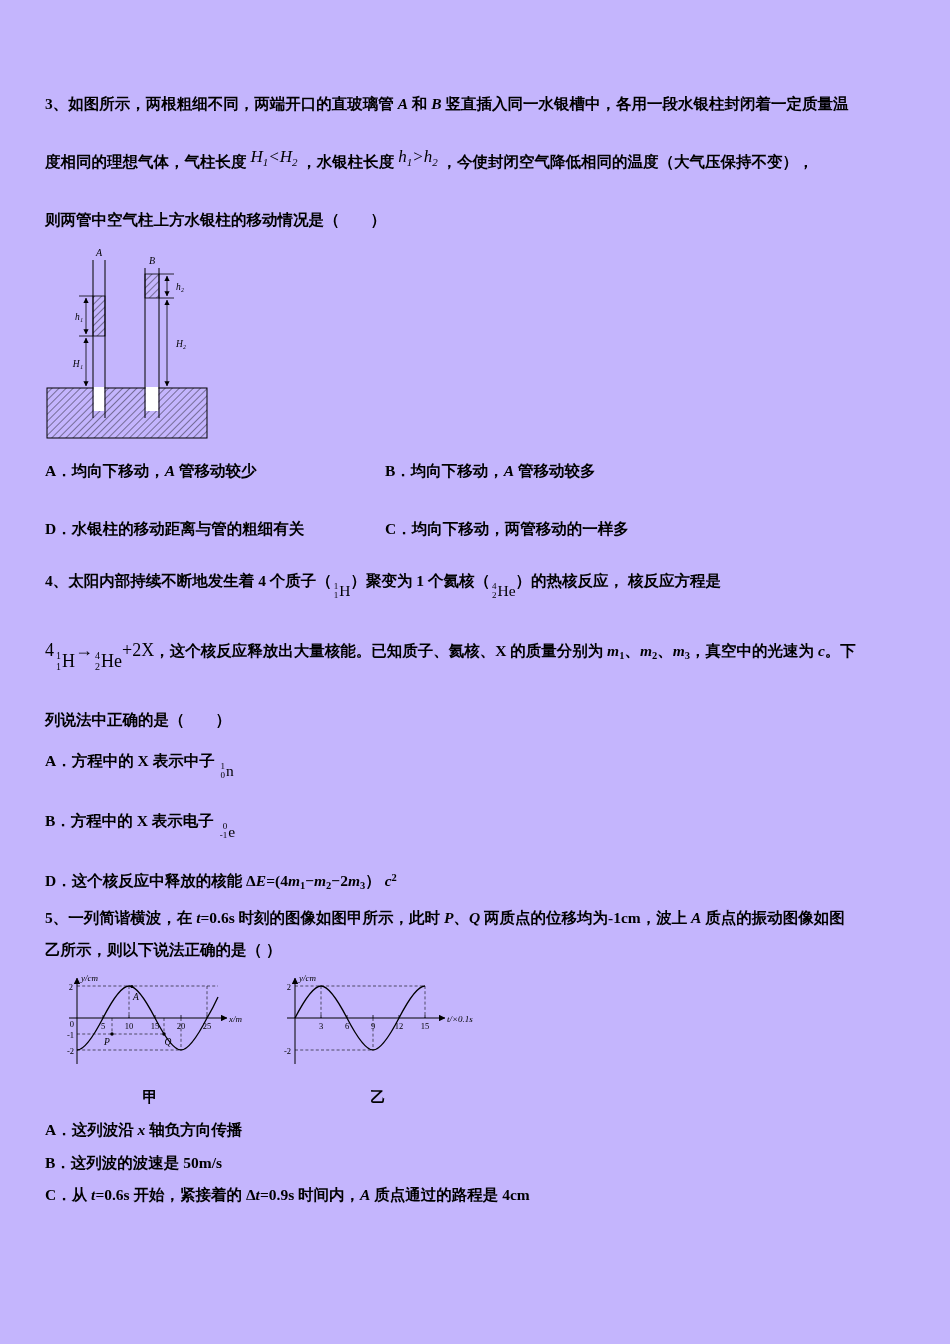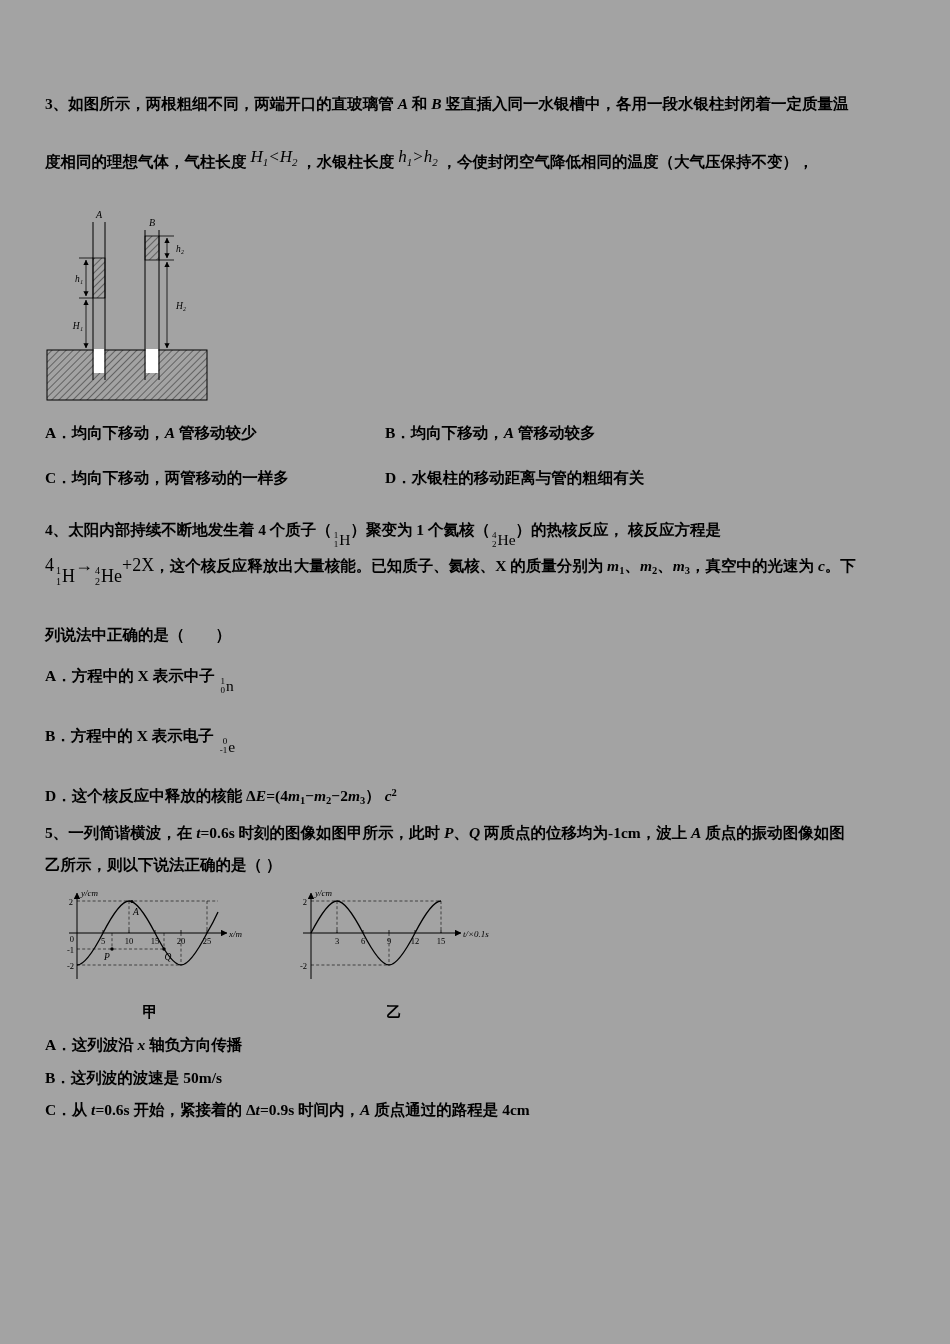--- a/index.html
+++ b/index.html
@@ -1,18 +1,18 @@
 <!DOCTYPE html>
 <html><head>
 <meta charset="utf-8">
 <style>
   html,body{margin:0;padding:0;background:#e9e9e9;}
   .page{
     width:950px;height:1344px;box-sizing:border-box;margin:0 auto;
-    background:#a3a3a3;color:#000;
+    background:#c4b5fd;color:#000;
     padding:92px 45px 30px 45px;
     font-family:"Liberation Serif","DejaVu Serif",serif;
     overflow:hidden;position:relative;
   }
   .qline{font-size:15.5px;font-weight:600;line-height:1.55;}
   .opt{font-size:15.5px;font-weight:600;line-height:1.4;margin-bottom:11px;}
   .sp-xl{margin-bottom:33px}
   .sp-lg{margin-bottom:32px}
   .sp-md{margin-bottom:14px}
   .sp-sm{margin-bottom:8px}
@@ -31,34 +31,35 @@
   .f2{font-family:"Liberation Serif","DejaVu Serif",serif;font-weight:400;font-size:18px;}
   
   .iso{display:inline-flex;align-items:center;vertical-align:-3px;font-weight:400;}
   .ist{display:inline-flex;flex-direction:column;line-height:1.05;font-size:9px;
        font-family:"Liberation Serif","DejaVu Serif",serif;text-align:right;margin:0 1px 0 2px;}
   .isym{font-family:"Liberation Serif","DejaVu Serif",serif;font-size:15.5px;}
   .iso.lg .ist{font-size:10px;}
   .iso.lg .isym{font-size:18px;}
   
   .fig3wrap{margin:4px 0 10px 0;}
-  .optgrid{display:grid;grid-template-columns:340px 1fr;row-gap:12px;margin-top:14px;}
-  .figs5{display:flex;gap:44px;margin:8px 0 12px 10px;}
+  .optgrid{display:grid;grid-template-columns:340px 1fr;row-gap:25px;margin-top:14px;}
+  .figs5{display:flex;gap:28px;margin:8px 0 12px 10px;}
   .figs5 figure{margin:0;display:flex;flex-direction:column;align-items:center;}
   .figs5 figcaption{font-size:15px;font-weight:600;margin-top:2px;}
   svg text{fill:#000;}
 </style>
 </head>
 <body>
 
 <div class="page">
 
   <section>
     <div class="qline sp-xl"><span>3、如图所示，两根粗细不同，两端开口的直玻璃管 </span><span class="var">A</span><span> 和 </span><span class="var">B</span><span> 竖直插入同一水银槽中，各用一段水银柱封闭着一定质量温</span></div>
     <div class="qline sp-xl"><span>度相同的理想气体，气柱长度 </span><span class="frm">H</span><span class="fs">1</span><span class="frm"> &lt; </span><span class="frm">H</span><span class="fs">2</span><span> ，水银柱长度 </span><span class="frm">h</span><span class="fs">1</span><span class="frm"> &gt; </span><span class="frm">h</span><span class="fs">2</span><span> ，今使封闭空气降低相同的温度（大气压保持不变），</span></div>
+    <div class="qline sp-md"><span>则两管中空气柱上方水银柱的移动情况是（　　）</span></div>
 
     <div class="fig3wrap">
       <svg width="170" height="196" viewBox="0 0 170 196">
         <defs>
           <pattern id="ht" patternUnits="userSpaceOnUse" width="5" height="5" patternTransform="rotate(45)">
             <line x1="0" y1="0" x2="0" y2="5" stroke="#000" stroke-width="0.8"></line>
           </pattern>
           <marker id="ar" viewBox="0 0 8 8" refX="7.5" refY="4" markerWidth="6.5" markerHeight="6.5" orient="auto-start-reverse">
             <path d="M0,0 L8,4 L0,8 z" fill="#000"></path>
           </marker>
@@ -95,27 +96,27 @@
           <text x="38" y="121" text-anchor="end" font-size="9.5">H₁</text>
           <text x="131" y="44" font-size="9.5">h₂</text>
           <text x="131" y="101" font-size="9.5">H₂</text>
         </g>
       </svg>
     </div>
 
     <div class="optgrid">
       <div class="opt"><span>A．均向下移动，</span><span class="var">A</span><span> 管移动较少</span></div>
       <div class="opt"><span>B．均向下移动，</span><span class="var">A</span><span> 管移动较多</span></div>
+      <div class="opt"><span>D．水银柱的移动距离与管的粗细有关</span></div>
       <div class="opt"><span>C．均向下移动，两管移动的一样多</span></div>
-      <div class="opt"><span>D．水银柱的移动距离与管的粗细有关</span></div>
     </div>
   </section>
 
   <section class="q4">
-    <div class="qline" style=""><span>4、太阳内部持续不断地发生着 4 个质子（</span><span class="iso">
+    <div class="qline" style="margin-bottom:34px"><span>4、太阳内部持续不断地发生着 4 个质子（</span><span class="iso">
           <span class="ist">
             <span>1</span>
             <span>1</span>
           </span>
           <span class="isym">H</span>
         </span><span>）聚变为 1 个氦核（</span><span class="iso">
           <span class="ist">
             <span>4</span>
             <span>2</span>
           </span>

